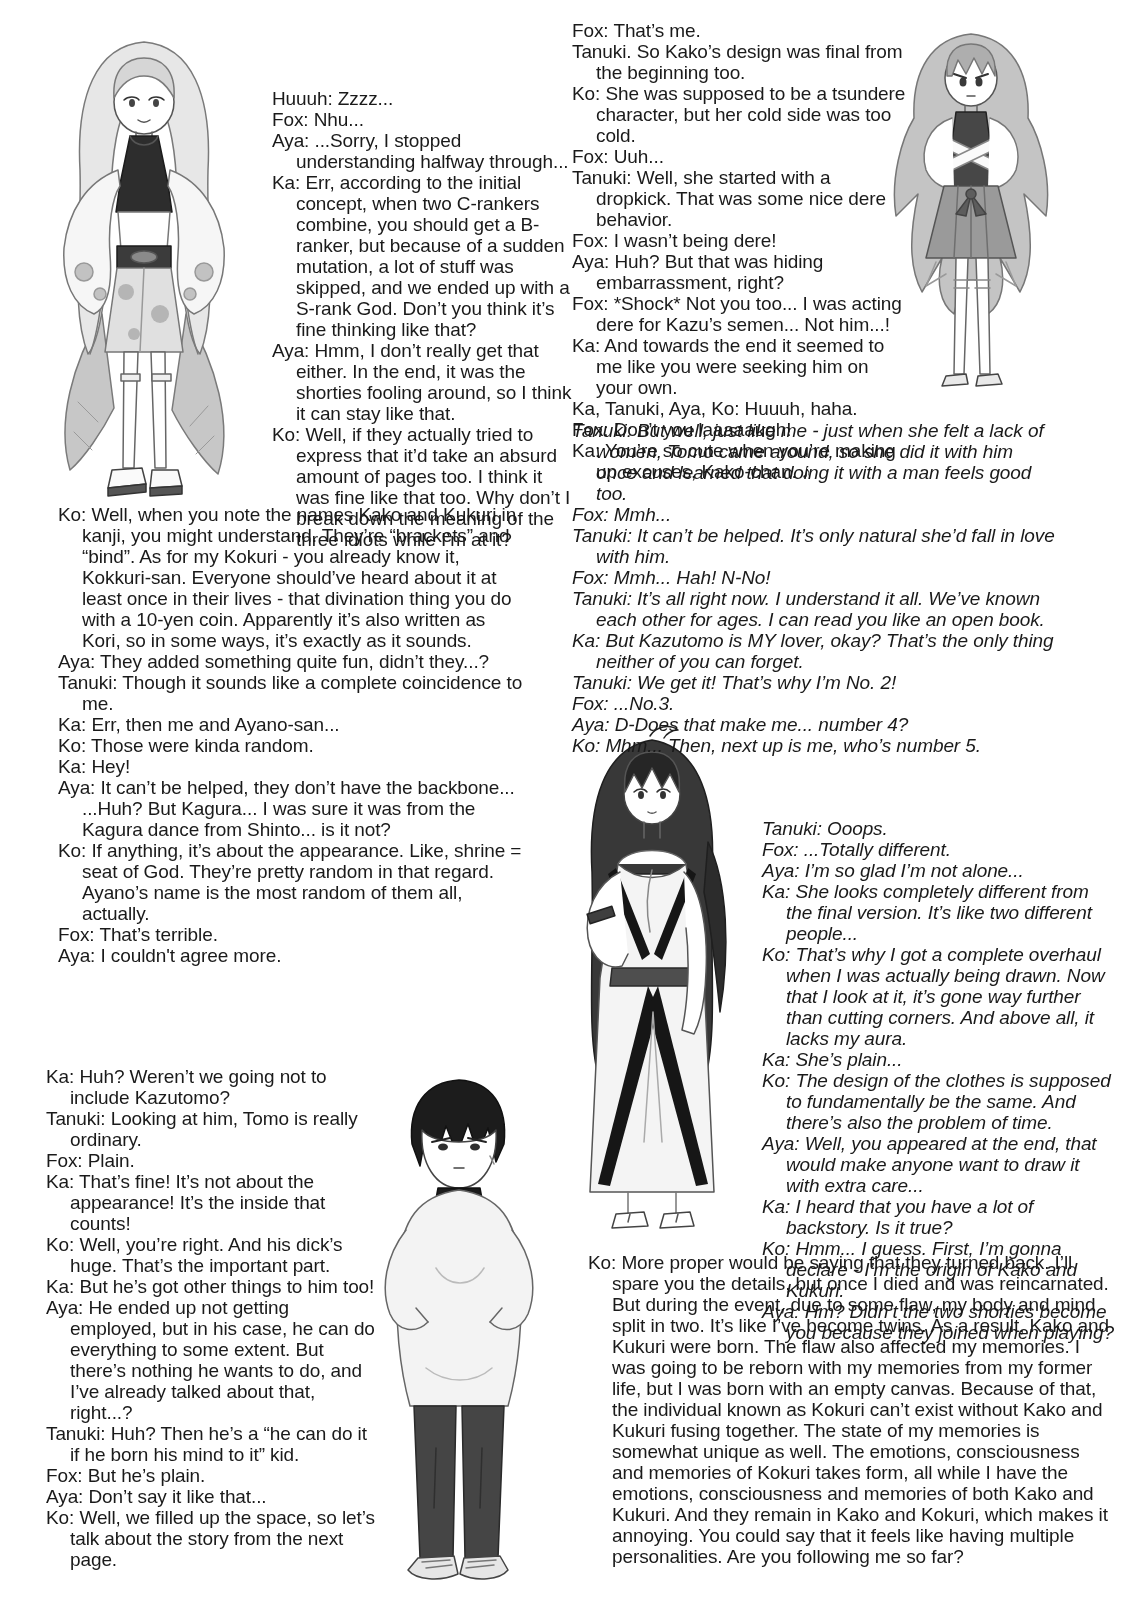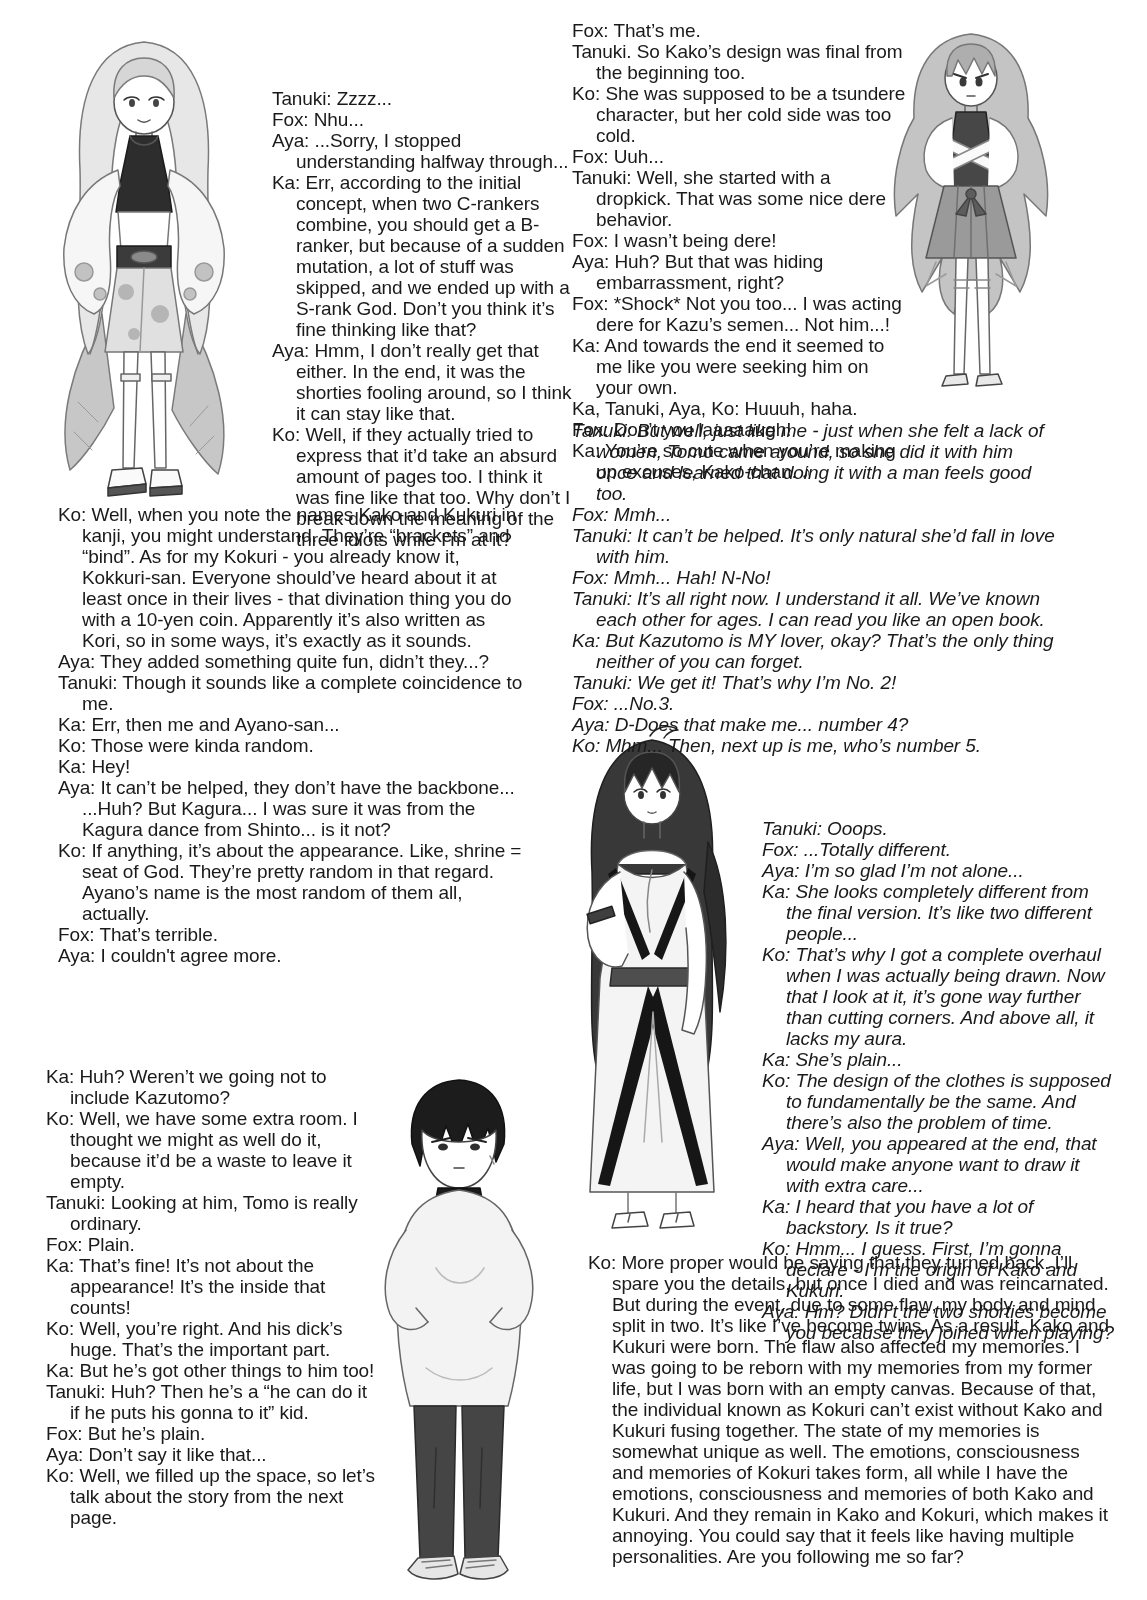--- a/index.html
+++ b/index.html
@@ -160,21 +160,21 @@
         <path d="M80,380 L78,440 M126,380 L124,440" stroke="#2f2f2f"></path>
         <path d="M62,490 L98,488 L102,506 C84,514 60,512 52,502 Z" fill="#e6e6e6" stroke="#444444"></path>
         <path d="M108,490 L144,488 L152,502 C144,512 120,514 104,506 Z" fill="#e6e6e6" stroke="#444444"></path>
         <path d="M66,494 L94,492 M70,500 L96,497" stroke="#777777"></path>
         <path d="M112,494 L140,492 M110,500 L138,497" stroke="#777777"></path>
       </g>
     </svg>
   </div>
 
   <div class="tblock" id="block-top-mid">
-      <p class="line">Tanuki: Zzzz...</p>
+      <p class="line">Huuuh: Zzzz...</p>
       <p class="line">Fox: Nhu...</p>
       <p class="line">Aya: ...Sorry, I stopped understanding halfway through...</p>
       <p class="line">Ka: Err, according to the initial concept, when two C-rankers combine, you should get a B-ranker, but because of a sudden mutation, a lot of stuff was skipped, and we ended up with a S-rank God. Don’t you think it’s fine thinking like that?</p>
       <p class="line">Aya: Hmm, I don’t really get that either. In the end, it was the shorties fooling around, so I think it can stay like that.</p>
       <p class="line">Ko: Well, if they actually tried to express that it’d take an absurd amount of pages too. I think it was fine like that too. Why don’t I break down the meaning of the three idiots while I’m at it?</p>
     </div>
   <div class="tblock" id="block-left-main">
       <p class="line">Ko: Well, when you note the names Kako and Kukuri in kanji, you might understand. They’re “brackets” and “bind”. As for my Kokuri - you already know it, Kokkuri-san. Everyone should’ve heard about it at least once in their lives - that divination thing you do with a 10-yen coin. Apparently it’s also written as Kori, so in some ways, it’s exactly as it sounds.</p>
       <p class="line">Aya: They added something quite fun, didn’t they...?</p>
       <p class="line">Tanuki: Though it sounds like a complete coincidence to me.</p>
@@ -223,25 +223,25 @@
       <p class="line">Aya: Well, you appeared at the end, that would make anyone want to draw it with extra care...</p>
       <p class="line">Ka: I heard that you have a lot of backstory. Is it true?</p>
       <p class="line">Ko: Hmm... I guess. First, I’m gonna declare - I’m the origin of Kako and Kukuri.</p>
       <p class="line">Aya: Hm? Didn’t the two shorties become you because they joined when playing?</p>
     </div>
   <div class="tblock" id="block-bottom-right">
       <p class="line">Ko: More proper would be saying that they turned back. I’ll spare you the details, but once I died and was reincarnated. But during the event, due to some flaw, my body and mind split in two. It’s like I’ve become twins. As a result, Kako and Kukuri were born. The flaw also affected my memories. I was going to be reborn with my memories from my former life, but I was born with an empty canvas. Because of that, the individual known as Kokuri can’t exist without Kako and Kukuri fusing together. The state of my memories is somewhat unique as well. The emotions, consciousness and memories of Kokuri takes form, all while I have the emotions, consciousness and memories of both Kako and Kukuri. And they remain in Kako and Kokuri, which makes it annoying. You could say that it feels like having multiple personalities. Are you following me so far?</p>
     </div>
   <div class="tblock" id="block-bottom-left">
       <p class="line">Ka: Huh? Weren’t we going not to include Kazutomo?</p>
-      <p class="line">Ko: Well, we have some extra room. I thought we might as well do it, because it’d be a waste to leave it empty.</p>
       <p class="line">Tanuki: Looking at him, Tomo is really ordinary.</p>
       <p class="line">Fox: Plain.</p>
       <p class="line">Ka: That’s fine! It’s not about the appearance! It’s the inside that counts!</p>
       <p class="line">Ko: Well, you’re right. And his dick’s huge. That’s the important part.</p>
       <p class="line">Ka: But he’s got other things to him too!</p>
-      <p class="line">Tanuki: Huh? Then he’s a “he can do it if he puts his gonna to it” kid.</p>
+      <p class="line">Aya: He ended up not getting employed, but in his case, he can do everything to some extent. But there’s nothing he wants to do, and I’ve already talked about that, right...?</p>
+      <p class="line">Tanuki: Huh? Then he’s a “he can do it if he born his mind to it” kid.</p>
       <p class="line">Fox: But he’s plain.</p>
       <p class="line">Aya: Don’t say it like that...</p>
       <p class="line">Ko: Well, we filled up the space, so let’s talk about the story from the next page.</p>
     </div>
 
 </div>
 
 </body></html>

